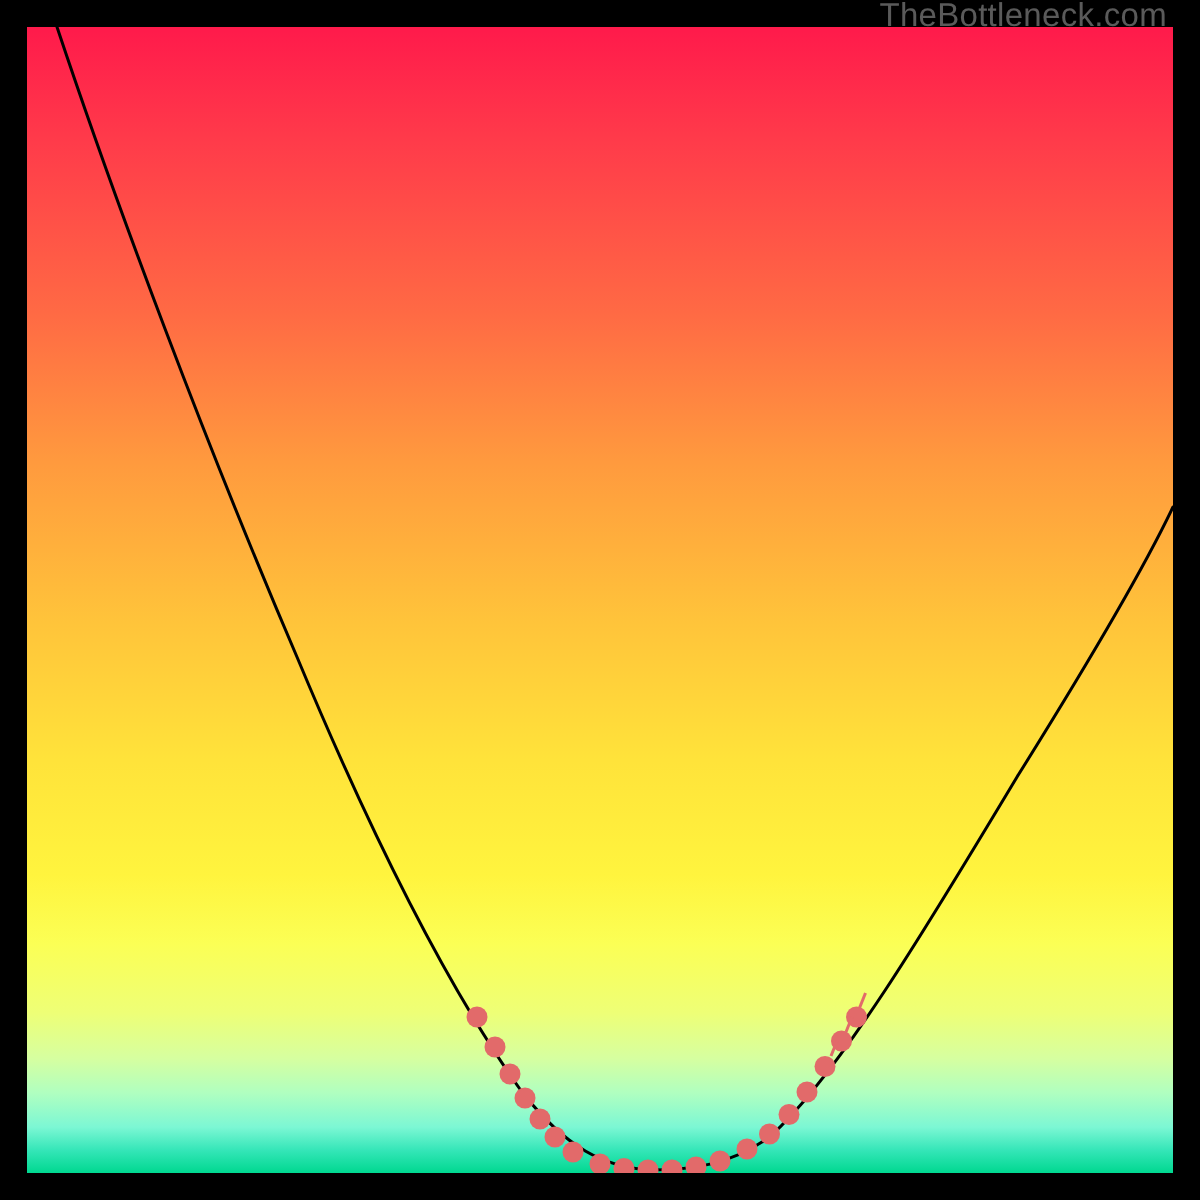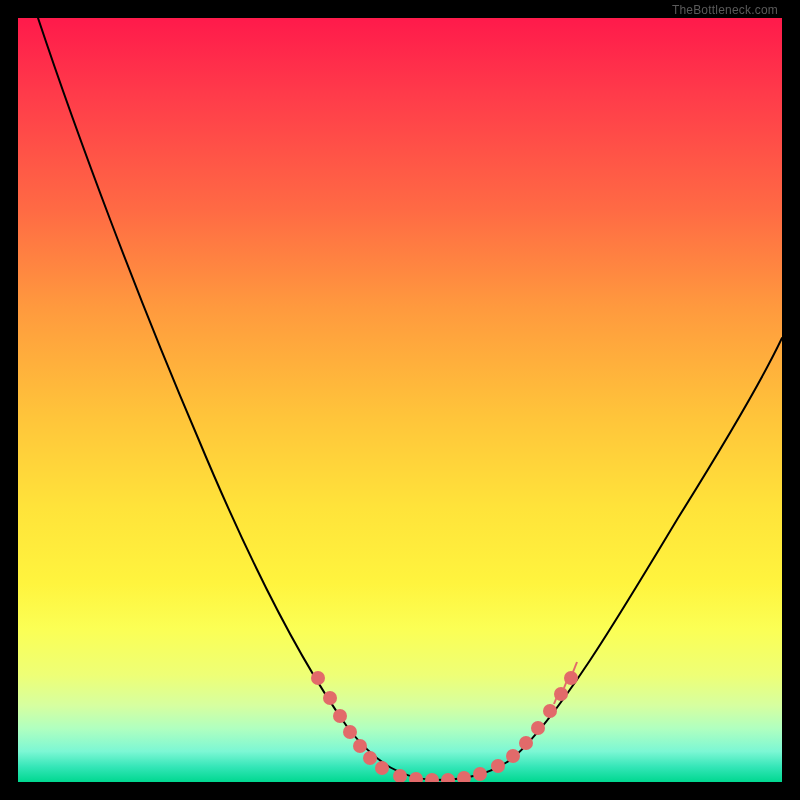--- a/index.html
+++ b/index.html
@@ -45,21 +45,21 @@
       #7cf7d4 96%,
       #35e6b8 98%,
       #00d890 100%
     );
   }
   .watermark {
     position: absolute;
     top: 0;
     right: 22px;
     color: #5a5a5a;
-    font-size: 12px;
+    font-size: 22px;
     font-weight: 500;
     letter-spacing: 0.2px;
     line-height: 20px;
     user-select: none;
   }
   svg.curve {
     position: absolute;
     inset: 0;
     width: 764px;
     height: 764px;

